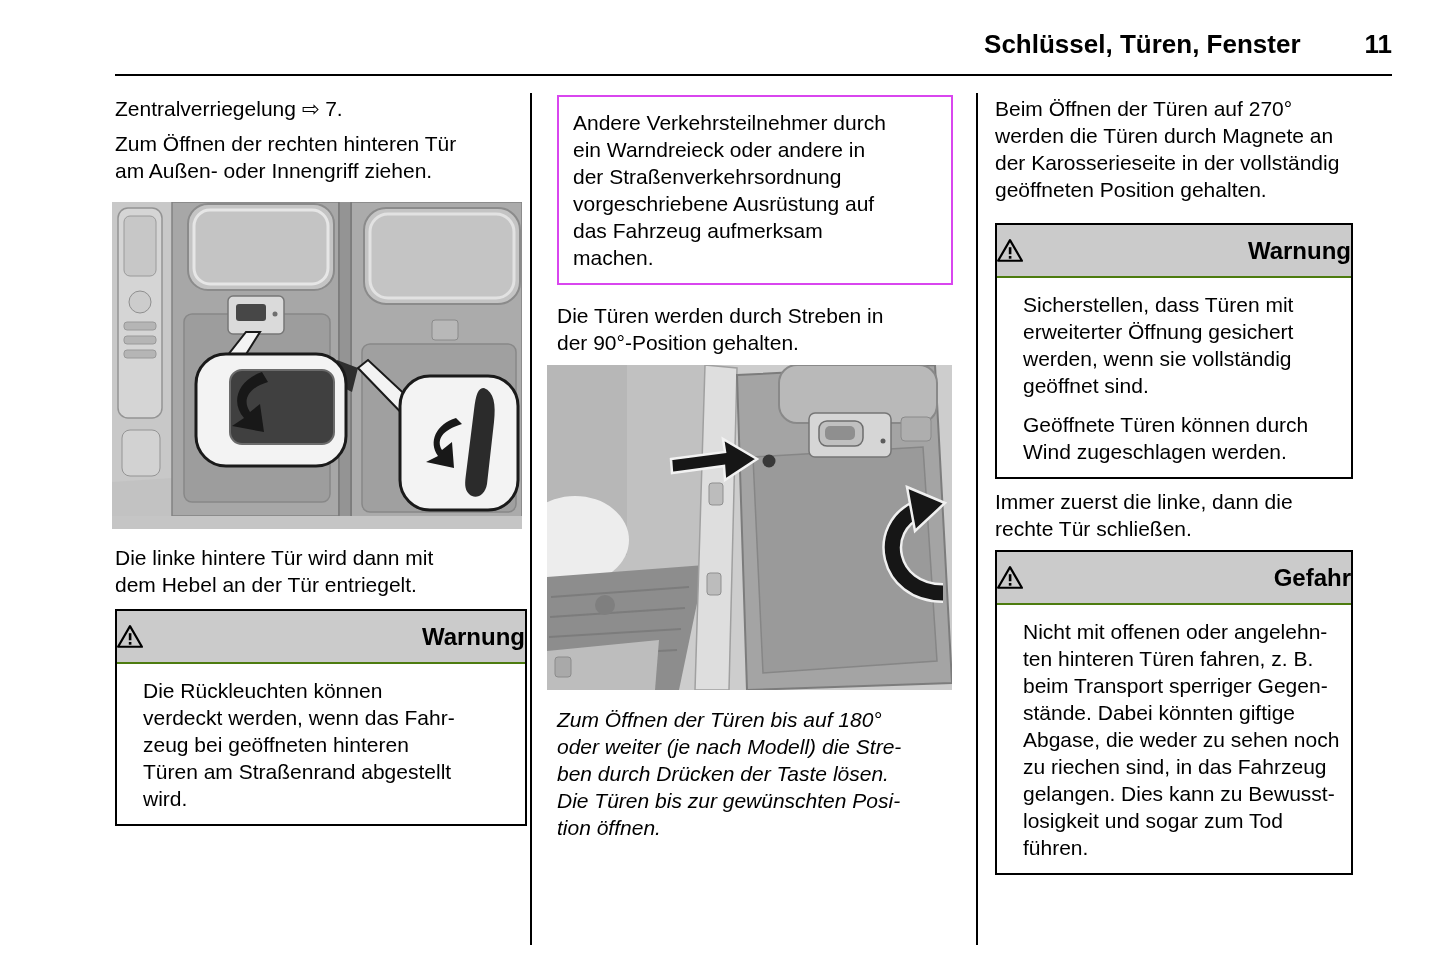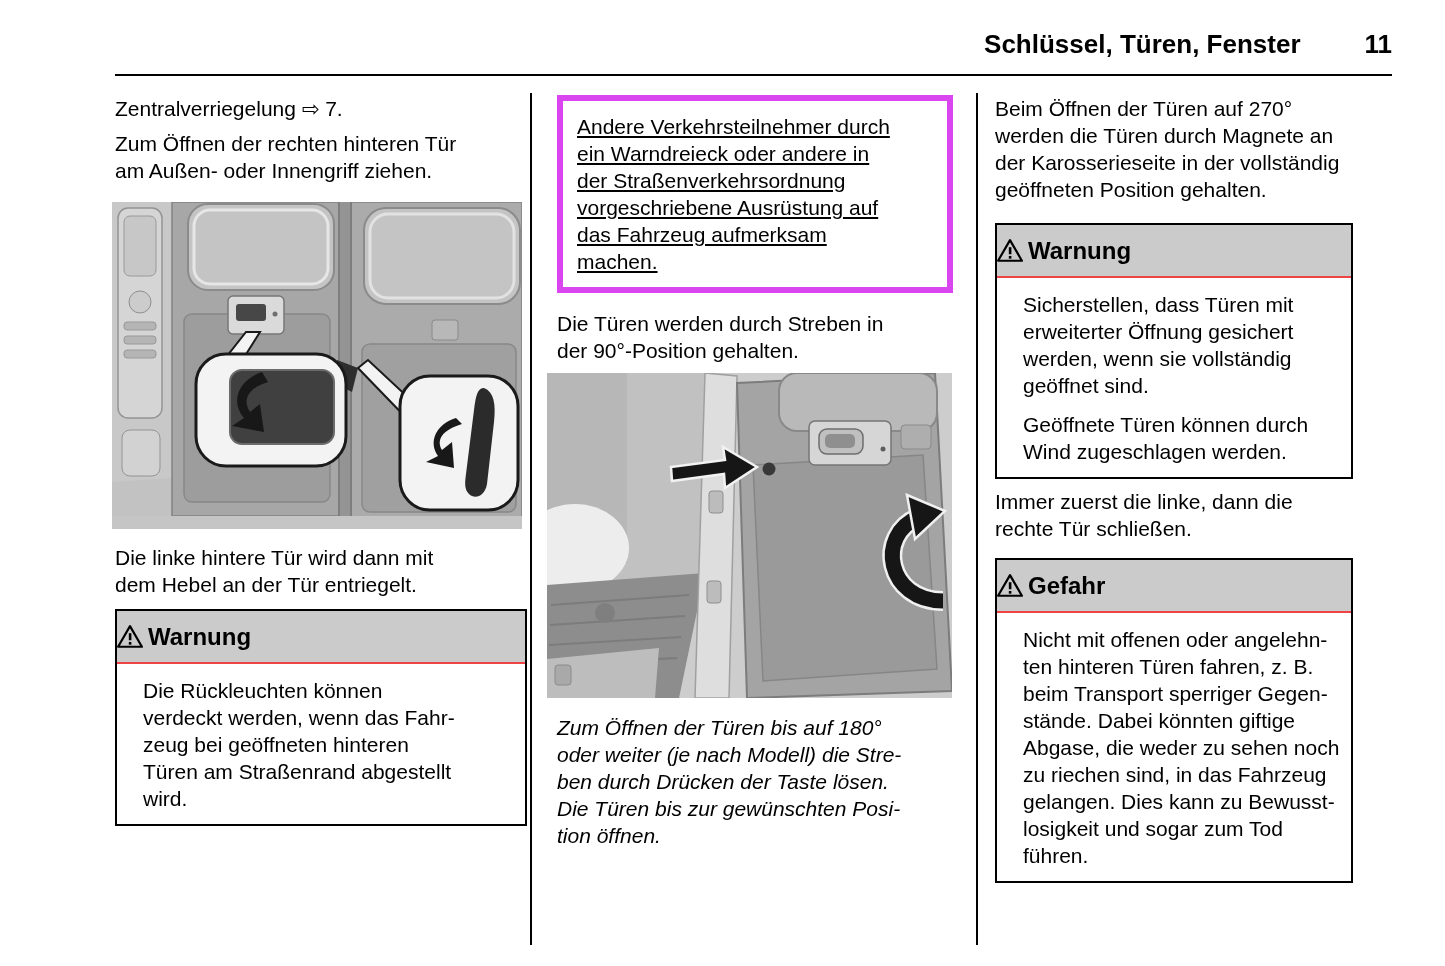--- a/index.html
+++ b/index.html
@@ -28,34 +28,34 @@
   #col-right { left:995px; width:358px; }
   .col p { white-space:pre-line; }
 
   
   #col-left .p2 { margin-top:8px; }
   #col-left figure { margin-top:18px; margin-left:-3px; }
   #col-left .p3 { margin-top:15px; }
   #col-left .alert { margin-top:11px; }
 
   #col-mid .notice {
-    border:6px solid #d946ef; padding:12px 12px 12px 14px; white-space:pre-line;text-decoration:underline;
+    border:2px solid #d946ef; padding:12px 12px 12px 14px; white-space:pre-line;
   }
   #col-mid .p-struts { margin-top:17px; }
   #col-mid figure { margin-top:9px; margin-left:-10px; }
   #col-mid .p-open180 { margin-top:16px;font-style:italic; }
 
   #col-right .alert { margin-top:20px; }
   #col-right .p-close { margin-top:9px; }
-  #col-right .alert.danger { margin-top:16px; }
+  #col-right .alert.danger { margin-top:8px; }
 
   .alert { border:2px solid #000; background:#fff; }
   .alert-header {
-    background:#cbcbcb; border-bottom:2px solid #ef4444;
-    display:flex; justify-content:flex-start; align-items:center; gap:5px;
+    background:#cbcbcb; border-bottom:2px solid #4d7c0f;
+    display:flex; justify-content:space-between; align-items:center; gap:5px;
     font-weight:bold; font-size:24px; line-height:27px; padding:12px 0;
   }
   .alert-header svg { display:block; }
   .alert-body { padding:13px 10px 12px 26px; }
   .alert-body p + p { margin-top:12px; }
 
   figure { display:block; }
   figure svg { display:block; }
 </style>
 </head>

